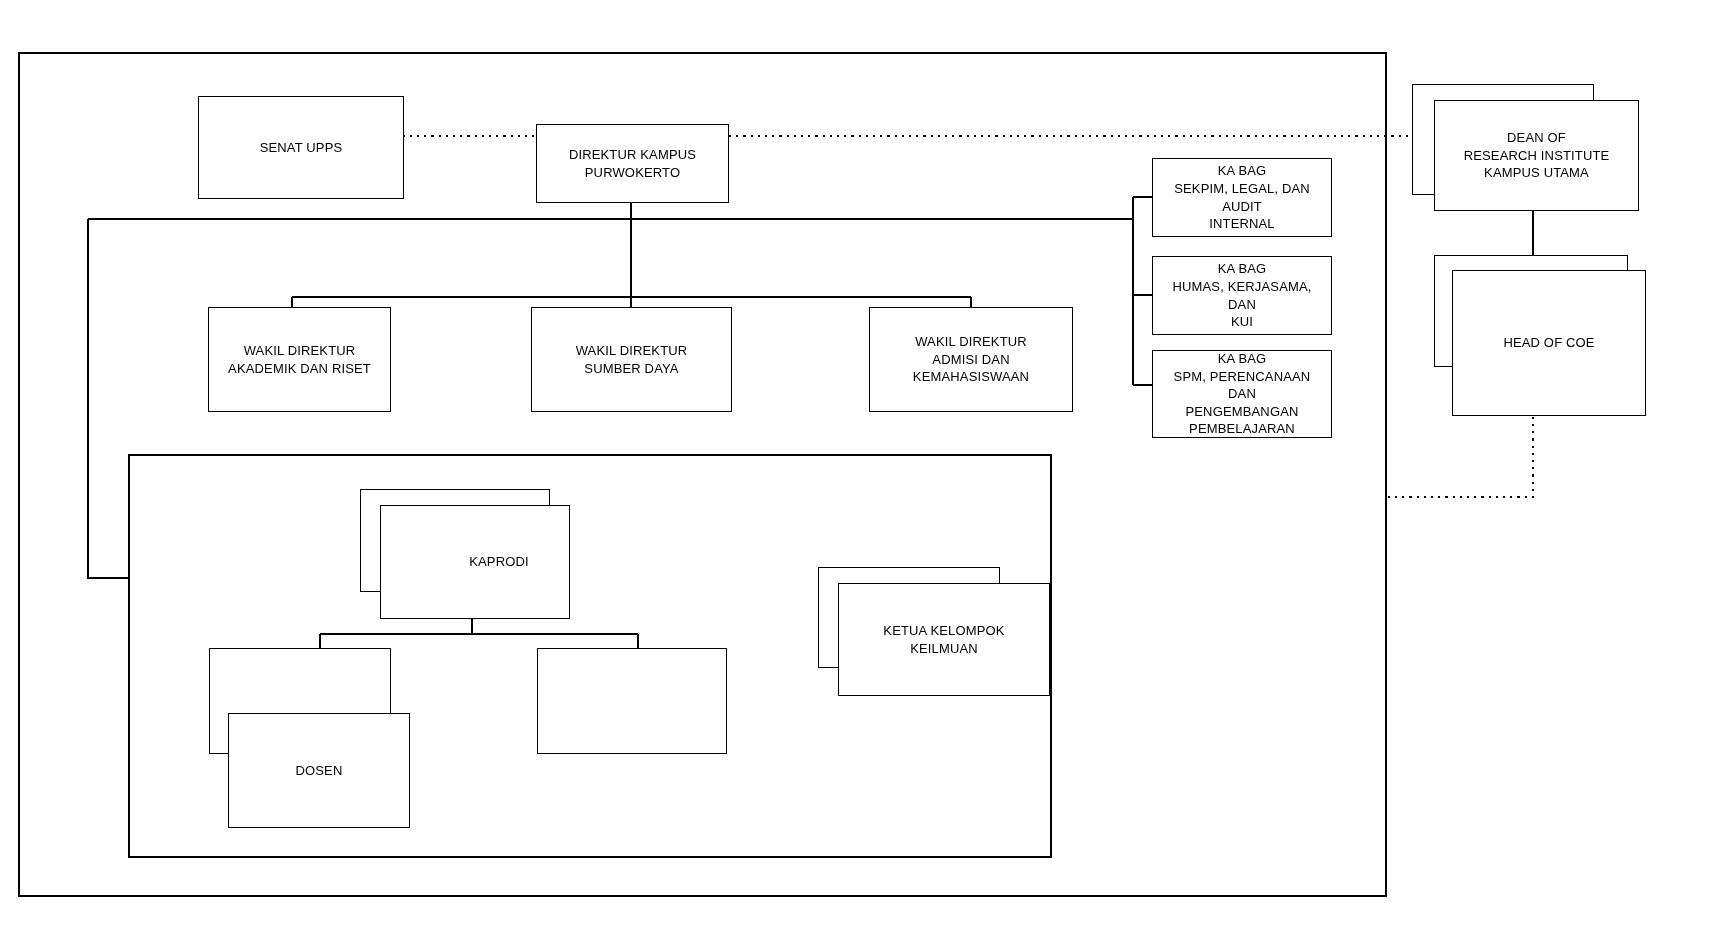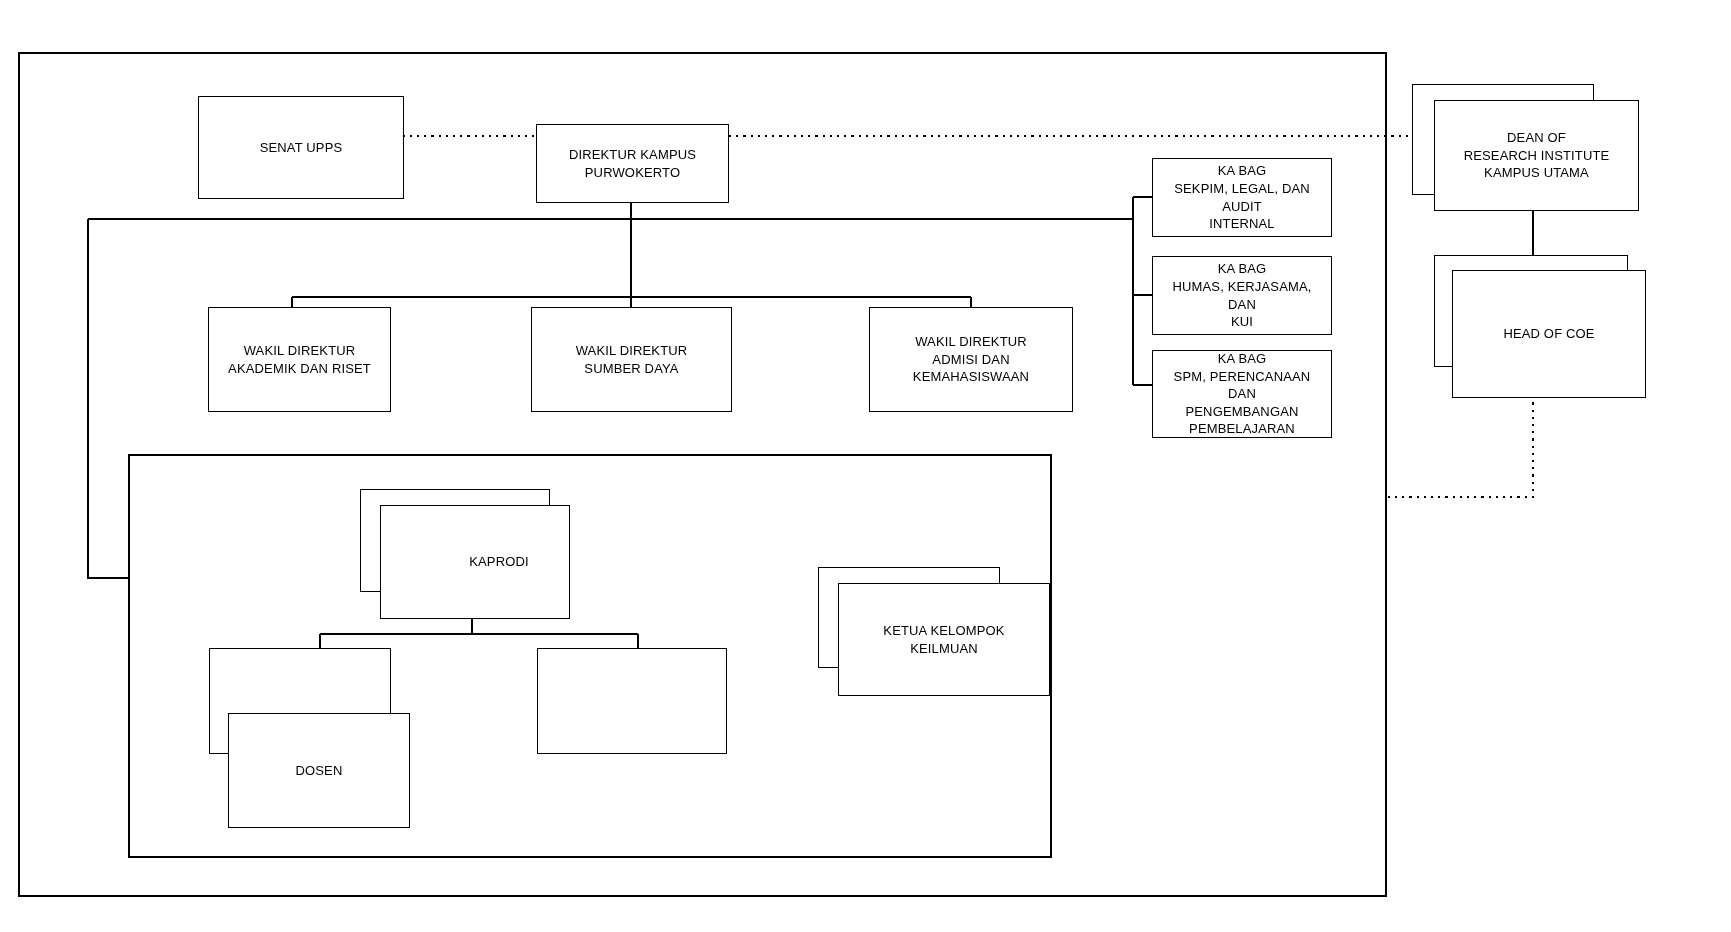--- a/index.html
+++ b/index.html
@@ -135,21 +135,21 @@
   </div>
 
   <div class="shadow-box" style="left:1412px; top:84px; width:182px; height:111px;"></div>
   <div class="node" style="left:1434px; top:100px; width:205px; height:111px;text-align:center;">
     <span class="lbl">DEAN OF
 RESEARCH INSTITUTE
 KAMPUS UTAMA</span>
   </div>
 
   <div class="shadow-box" style="left:1434px; top:255px; width:194px; height:112px;"></div>
-  <div class="node" style="left:1452px; top:270px; width:194px; height:128px;">
+  <div class="node" style="left:1452px; top:270px; width:194px; height:146px;">
     <span class="lbl">HEAD OF COE</span>
   </div>
 
   <div class="shadow-box" style="left:360px; top:489px; width:190px; height:103px;"></div>
   <div class="node" style="left:380px; top:505px; width:190px; height:114px;padding-left:48px;">
     <span class="lbl">KAPRODI</span>
   </div>
 
   <div class="shadow-box" style="left:209px; top:648px; width:182px; height:106px;"></div>
   <div class="node" style="left:228px; top:665px; width:182px; height:115px;margin-top:48px;">

